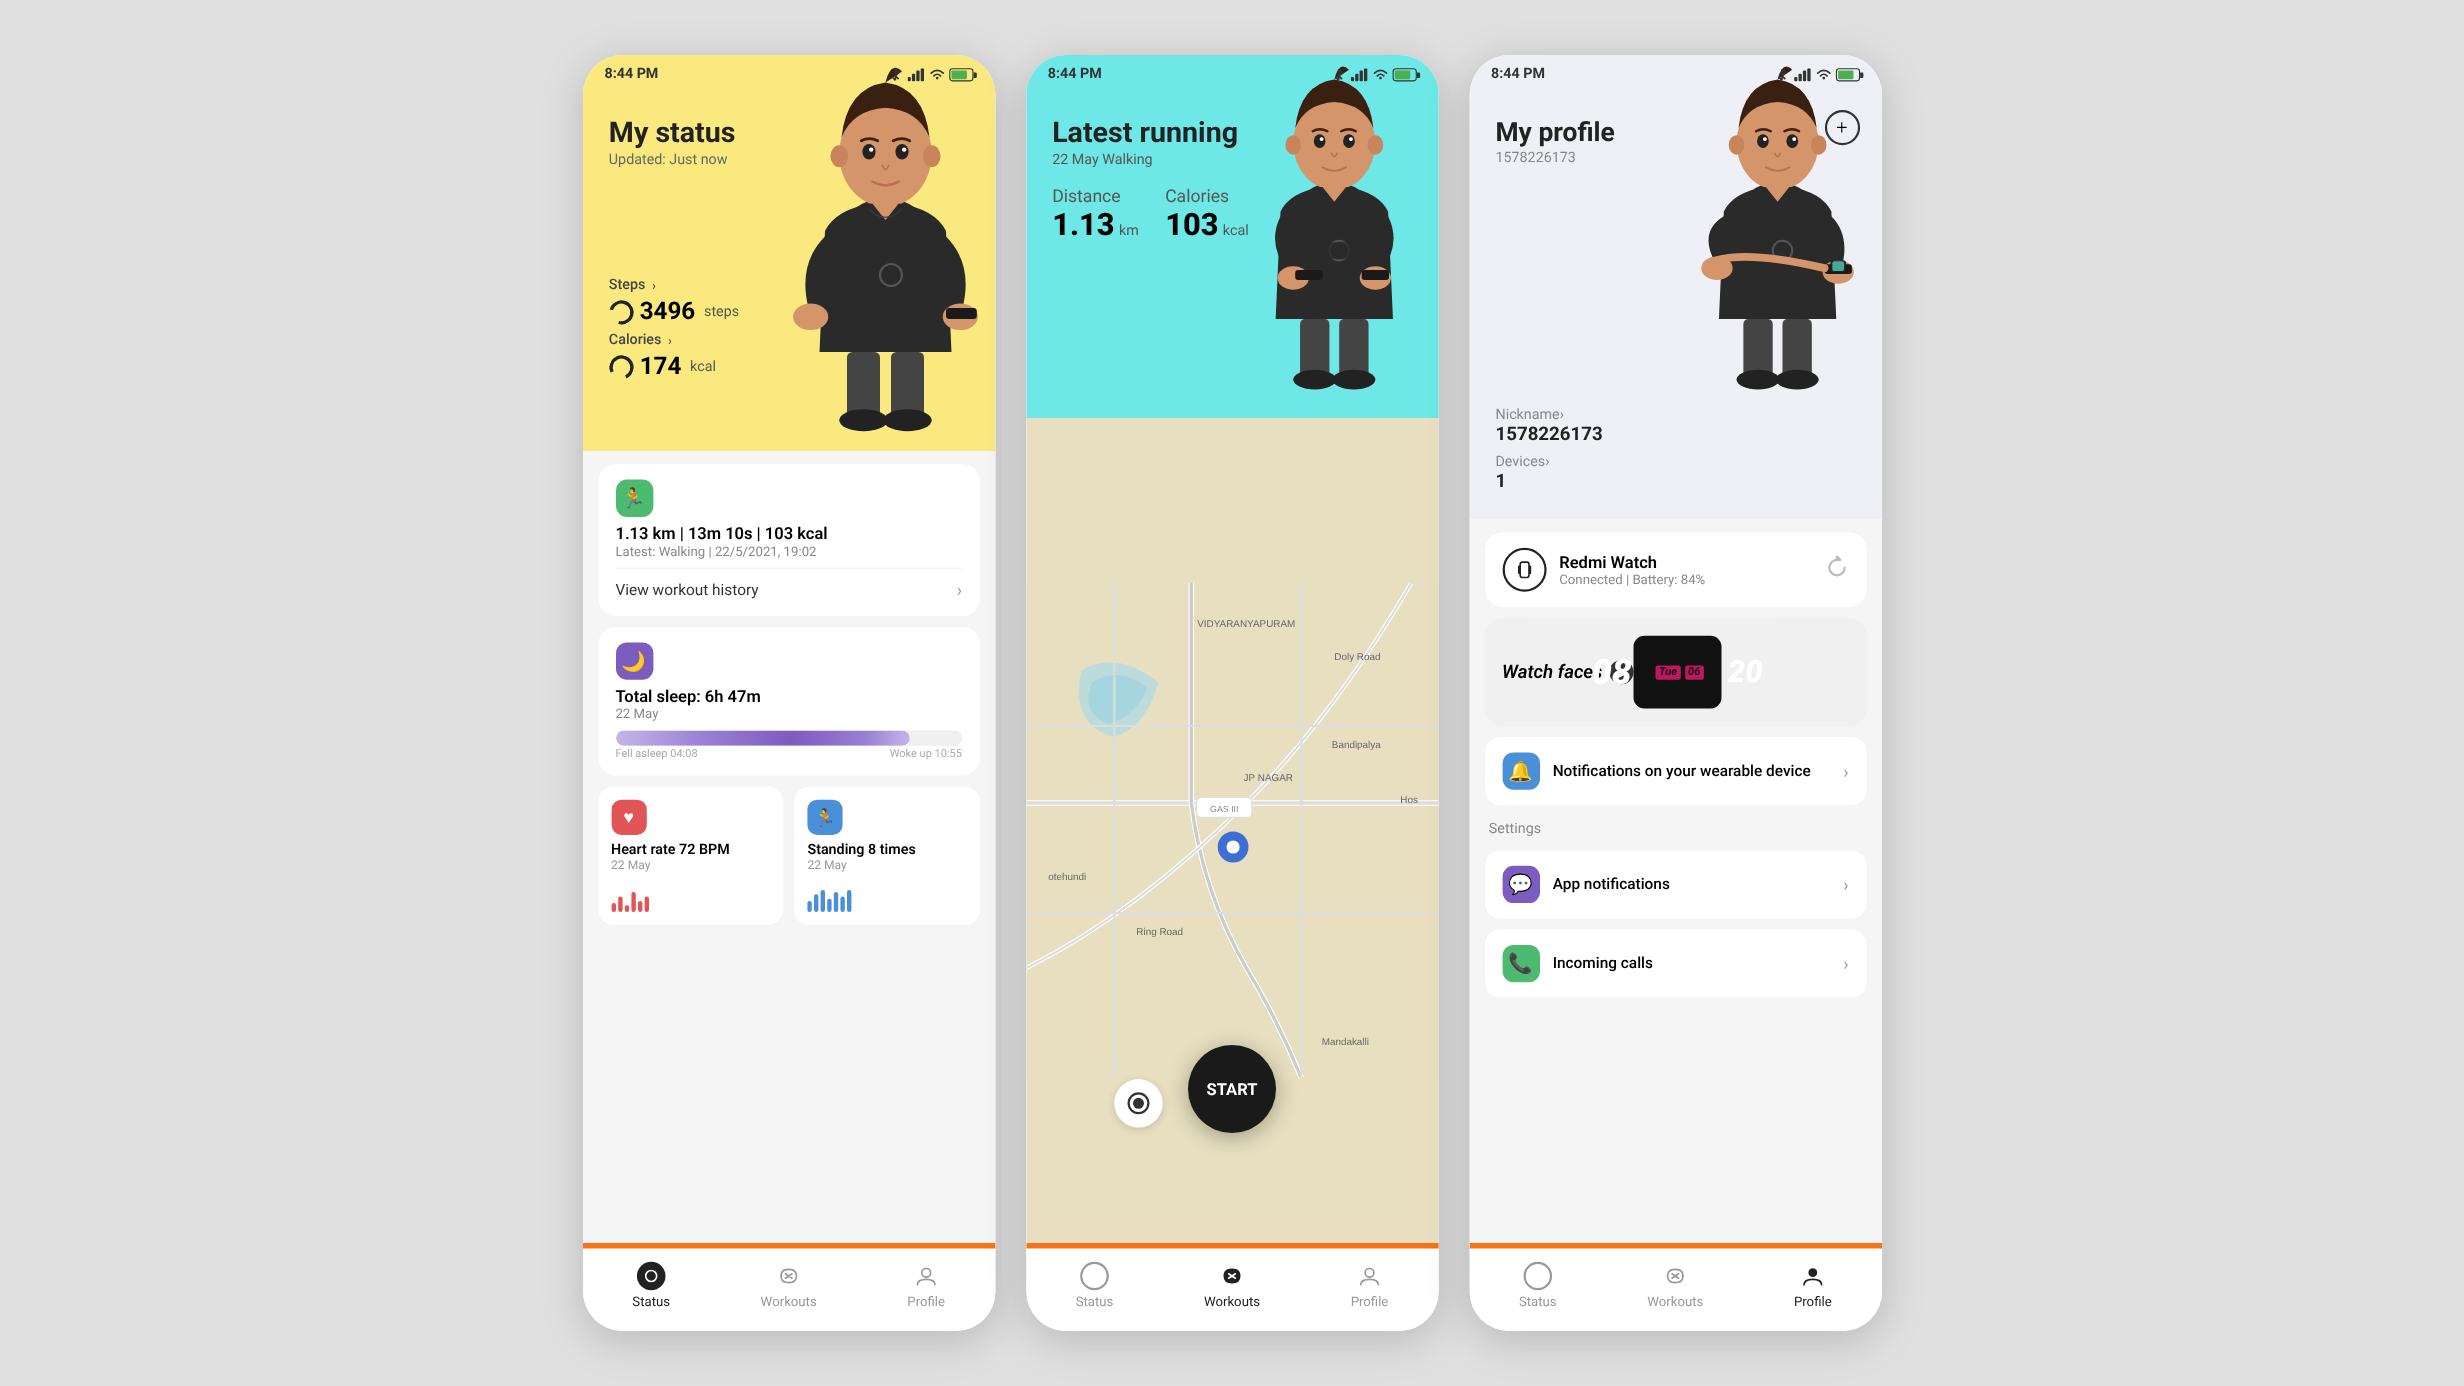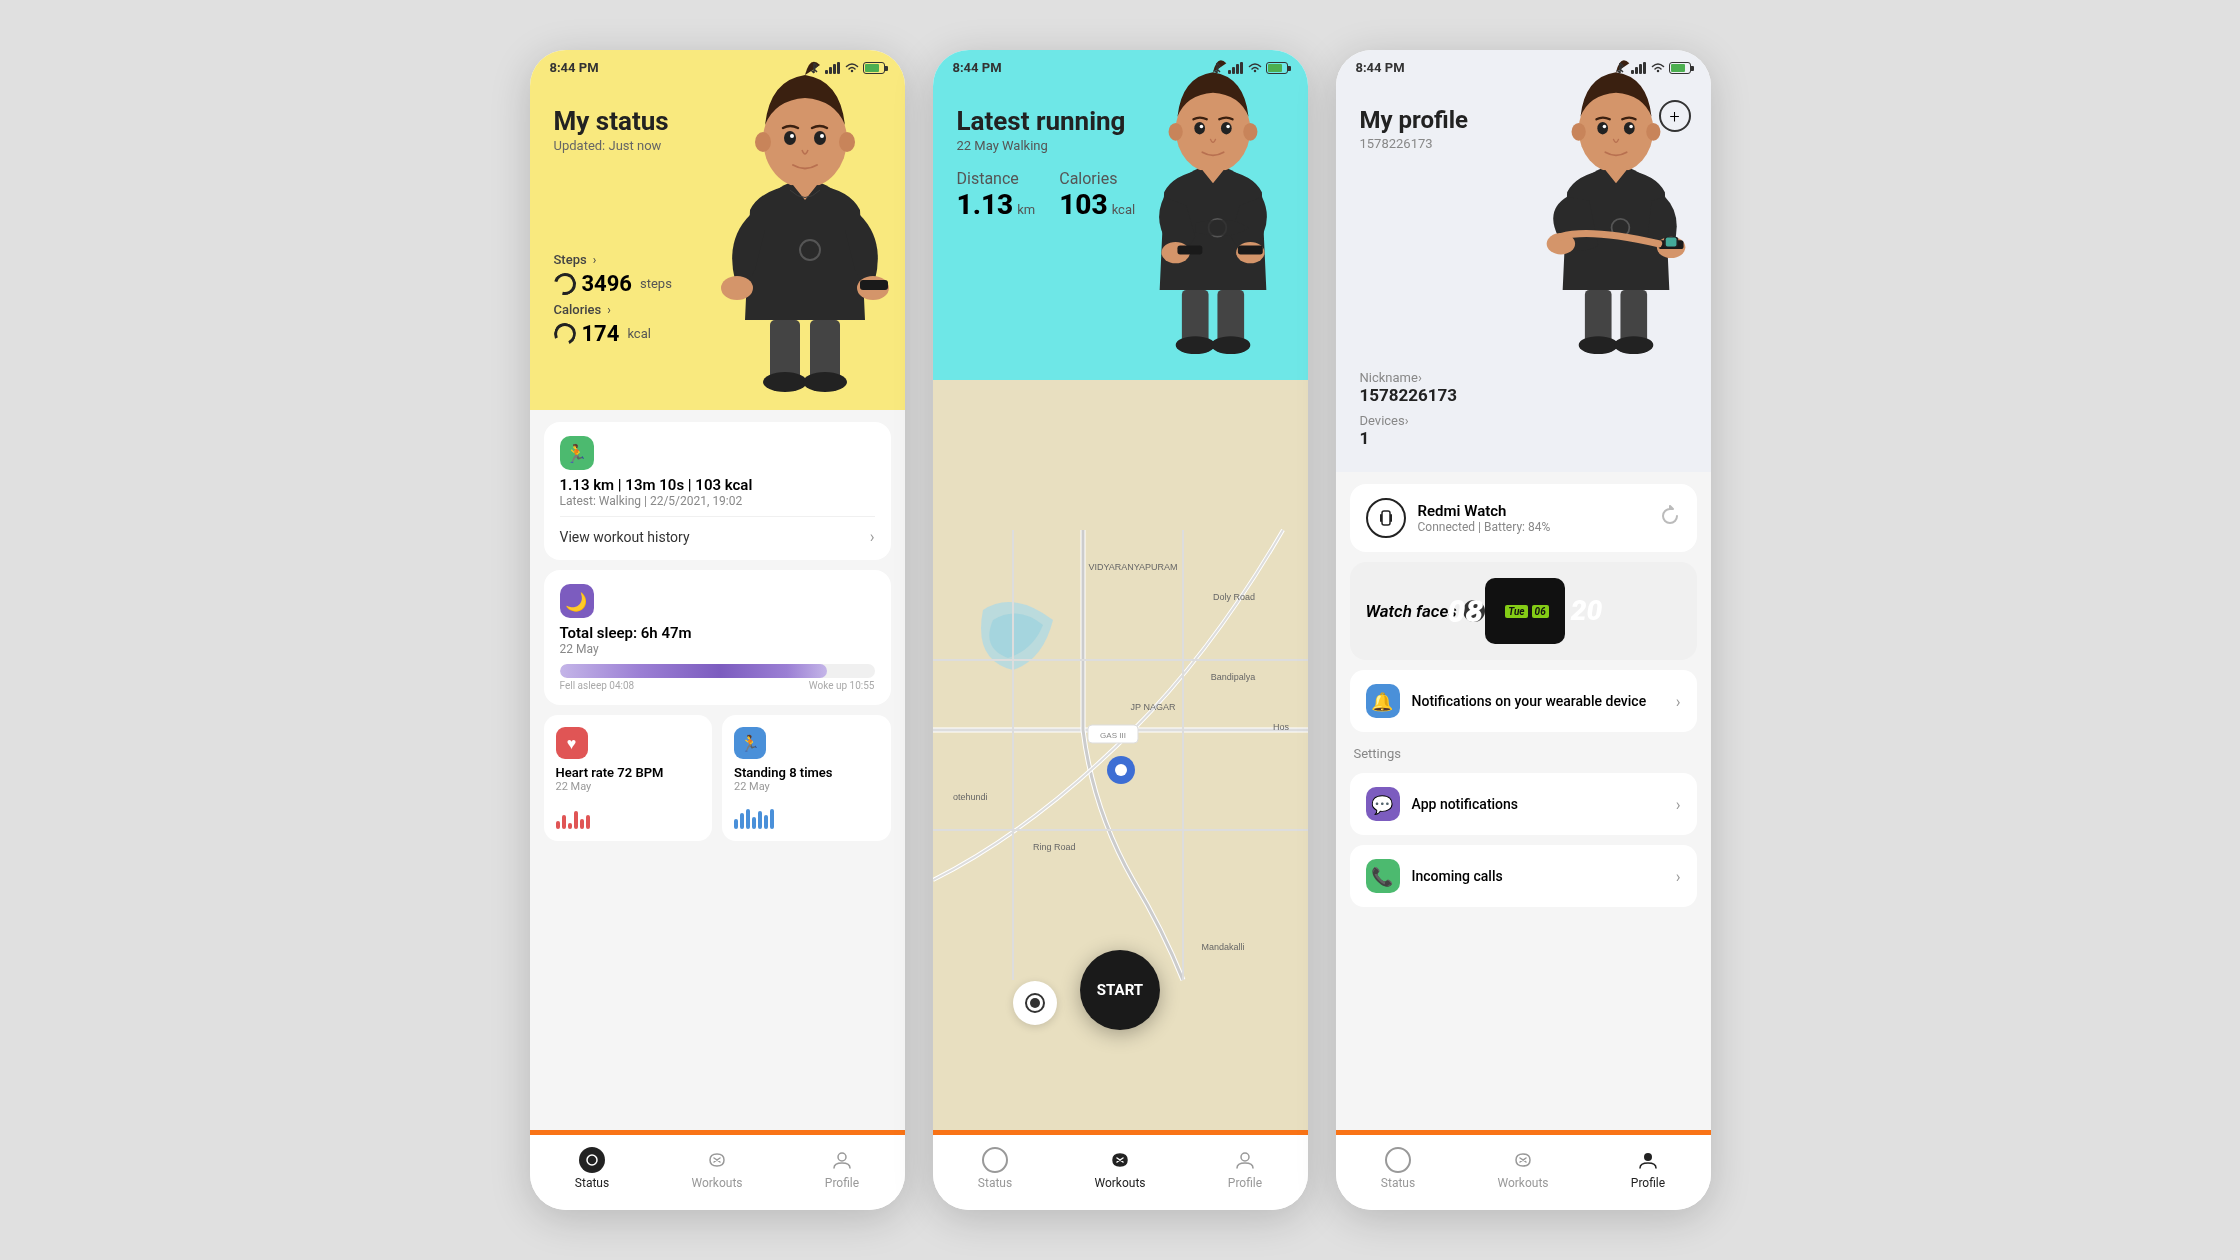--- a/index.html
+++ b/index.html
@@ -258,21 +258,21 @@
     }
     .watch-face-label { font-size: 17px; font-weight: 600; display: flex; align-items: center; gap: 6px; }
     .watch-face-preview {
       width: 80px; height: 66px; background: #111; border-radius: 10px;
       display: flex; flex-direction: row; align-items: center; justify-content: center;
       color: #fff;
       gap: 22px;
     }
     .watch-hour { font-size: 32px; font-weight: 900; line-height: 1; }
     .watch-date-row { display: flex; gap: 4px; font-size: 10px; }
-    .watch-date-box { background: #84cc16; color: #111; padding: 1px 3px; border-radius: 2px; font-weight: 700; }
+    .watch-date-box { background: #be185d; color: #111; padding: 1px 3px; border-radius: 2px; font-weight: 700; }
 
     .setting-item {
       background: #fff; border-radius: 14px; padding: 14px 16px;
       display: flex; align-items: center; gap: 12px;
     }
     .setting-icon { width: 34px; height: 34px; border-radius: 10px; display: flex; align-items: center; justify-content: center; font-size: 18px; }
     .setting-blue { background: #4a90d9; color: #fff; }
     .setting-purple { background: #7c5cbf; color: #fff; }
     .setting-green { background: #4cba6f; color: #fff; }
     .setting-text { flex: 1; font-size: 14px; font-weight: 500; }

